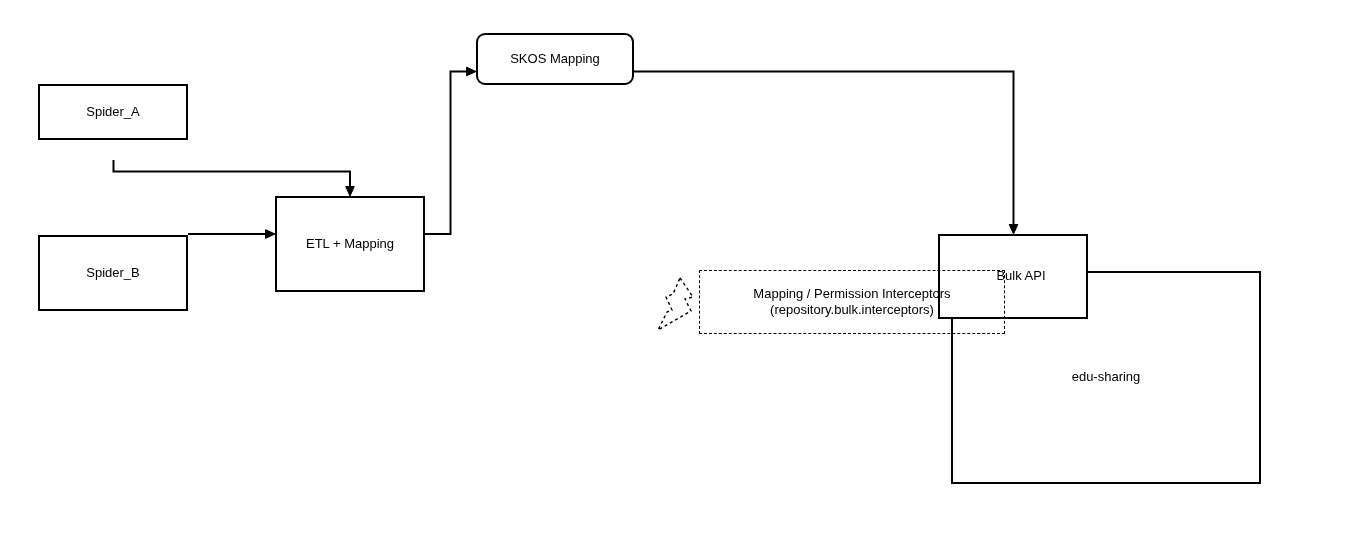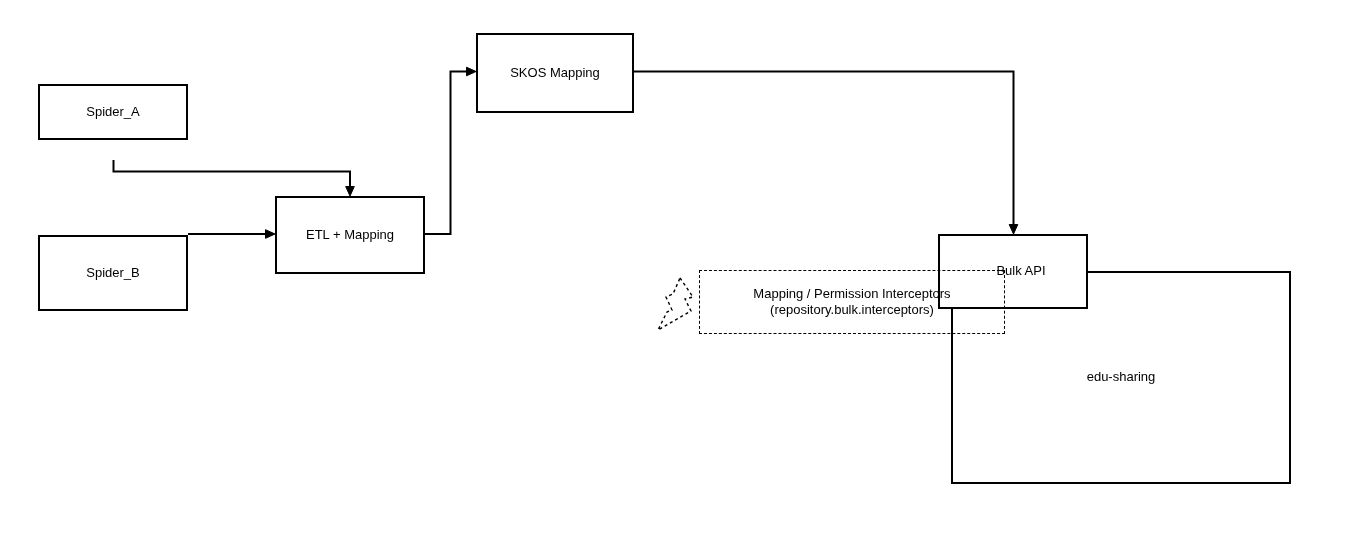--- a/index.html
+++ b/index.html
@@ -27,24 +27,24 @@
     font-size: 13px;
     color: #000000;
     line-height: 1.25;
   }
   .node.dashed {
     border: 1.5px dashed #000000;
     background: transparent;
   }
   #node-spider-a   { left: 38px;  top: 84px;  width: 150px; height: 56px; z-index: 2; }
   #node-spider-b   { left: 38px;  top: 196px; width: 150px; height: 76px; z-index: 2; margin-top: 39px; }
-  #node-etl        { left: 275px; top: 196px; width: 150px; height: 78px; z-index: 2; }
-  #node-skos       { left: 476px; top: 33px;  width: 158px; height: 80px; z-index: 2; }
-  #node-edu        { left: 951px; top: 271px; width: 340px; height: 213px; z-index: 1; }
-  #node-bulk       { left: 938px; top: 234px; width: 150px; height: 75px; z-index: 2; padding-left: 16px; }
+  #node-etl        { left: 275px; top: 196px; width: 150px; height: 96px; z-index: 2; }
+  #node-skos       { left: 476px; top: 33px;  width: 158px; height: 52px; z-index: 2; border-radius: 9px; }
+  #node-edu        { left: 951px; top: 271px; width: 310px; height: 213px; z-index: 1; }
+  #node-bulk       { left: 938px; top: 234px; width: 150px; height: 85px; z-index: 2; padding-left: 16px; }
   #node-intercept  { left: 699px; top: 270px; width: 306px; height: 64px; z-index: 3; }
   .edges-layer {
     position: absolute;
     left: 0; top: 0;
     width: 1358px; height: 560px;
     z-index: 4;
     pointer-events: none;
   }
   .edge-path {
     fill: none;

